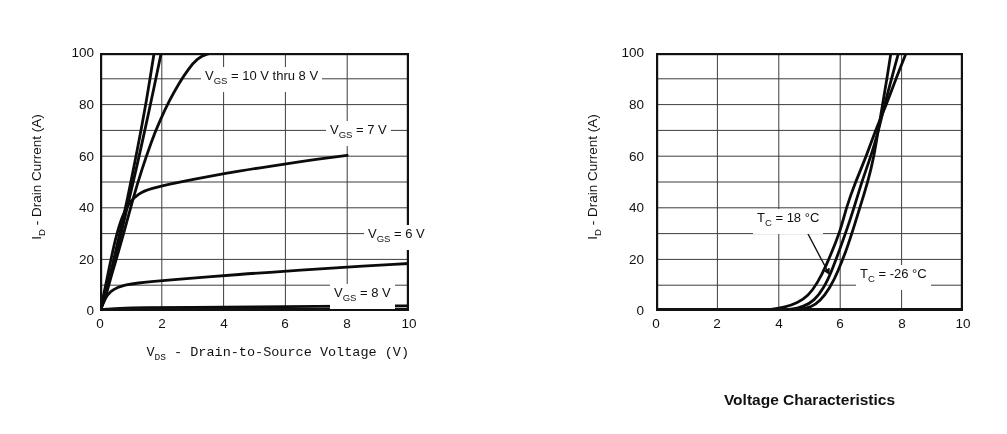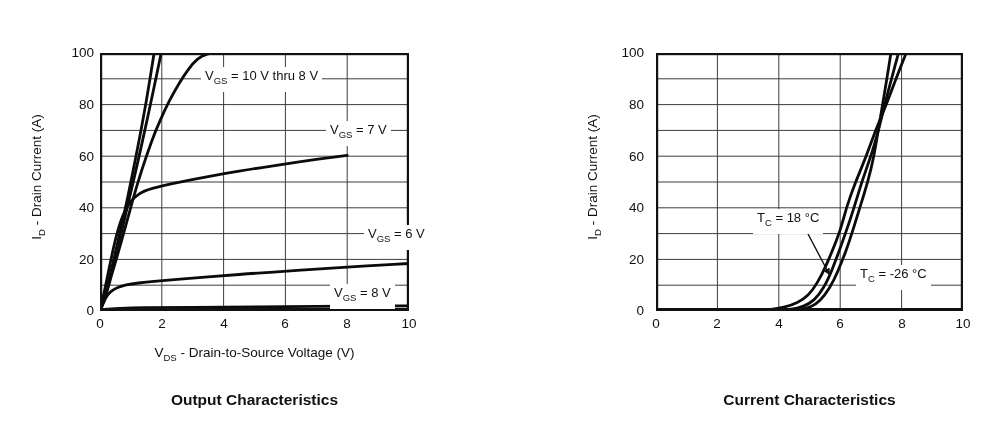--- a/index.html
+++ b/index.html
@@ -13,21 +13,21 @@
   }
   .plot{position:absolute;top:53px;}
   .grid{stroke:#3d3d3d;stroke-width:1;fill:none;}
   .curve{stroke:#0b0b0b;stroke-width:2.8;fill:none;stroke-linejoin:round;stroke-linecap:round;}
   .border{stroke:#111111;stroke-width:2.2;fill:none;}
   .xaxis{stroke:#111111;stroke-width:3;}
   .arrow{stroke:#111111;stroke-width:1.4;fill:none;}
   .tick{position:absolute;font-size:13.5px;line-height:15px;color:#111;}
   .ytick{width:38px;text-align:right;}
   .xtick{width:30px;text-align:center;top:316px;}
-  .xtitle{position:absolute;top:345px;width:309px;text-align:center;font-size:13.5px;line-height:16px;}
+  .xtitle{position:absolute;top:345px;width:309px;text-align:right;font-size:13.5px;line-height:16px;font-family:Liberation Mono, monospace;}
   .ytitle{
     position:absolute;top:292px;width:230px;height:18px;
     text-align:center;font-size:13.5px;line-height:18px;
     transform:rotate(-90deg);transform-origin:0 0;
   }
   .caption{position:absolute;top:391px;width:309px;margin:0;text-align:center;font-size:15.5px;font-weight:bold;}
   .plabel{
     position:absolute;background:#ffffff;
     padding:1px 4px 4px;font-size:13px;line-height:15px;
     white-space:nowrap;color:#111;
@@ -64,21 +64,20 @@
 
   <div class="tick xtick" style="left:85px;">0</div>
   <div class="tick xtick" style="left:147px;">2</div>
   <div class="tick xtick" style="left:209px;">4</div>
   <div class="tick xtick" style="left:270px;">6</div>
   <div class="tick xtick" style="left:332px;">8</div>
   <div class="tick xtick" style="left:394px;">10</div>
 
   <div class="xtitle" style="left:100px;"><span>V</span><sub>DS</sub><span> - Drain-to-Source Voltage (V)</span></div>
 
-  <h3 class="caption" style="left:100px;">Output Characteristics</h3>
 
   <div class="plabel" style="left:201px;top:67px;"><span>V</span><sub>GS</sub><span> = 10 V thru 8 V</span></div>
   <div class="plabel" style="left:326px;top:121px;"><span>V</span><sub>GS</sub><span> = 7 V</span></div>
   <div class="plabel" style="left:324px;top:225px;margin-left:40px;"><span>V</span><sub>GS</sub><span> = 6 V</span></div>
   <div class="plabel" style="left:330px;top:284px;"><span>V</span><sub>GS</sub><span> = 8 V</span></div>
 
   <div class="ytitle" style="left:584px;"><span>I</span><sub>D</sub><span> - Drain Current (A)</span></div>
 
   <svg class="plot" style="left:656px;" width="307" height="258" viewBox="0 0 307 258">
     <defs>
@@ -105,18 +104,18 @@
   <div class="tick ytick" style="left:606px;top:45px;">100</div>
 
   <div class="tick xtick" style="left:641px;">0</div>
   <div class="tick xtick" style="left:702px;">2</div>
   <div class="tick xtick" style="left:764px;">4</div>
   <div class="tick xtick" style="left:825px;">6</div>
   <div class="tick xtick" style="left:887px;">8</div>
   <div class="tick xtick" style="left:948px;">10</div>
 
 
-  <h3 class="caption" style="left:656px;width:307px;">Current Characteristics</h3>
+  <h3 class="caption" style="left:656px;width:307px;">Voltage Characteristics</h3>
 
   <div class="plabel" style="left:753px;top:209px;"><span>T</span><sub>C</sub><span> = 18 °C</span></div>
   <div class="plabel" style="left:856px;top:265px;"><span>T</span><sub>C</sub><span> = -26 °C</span></div>
 
 </div>
 
 </body></html>

